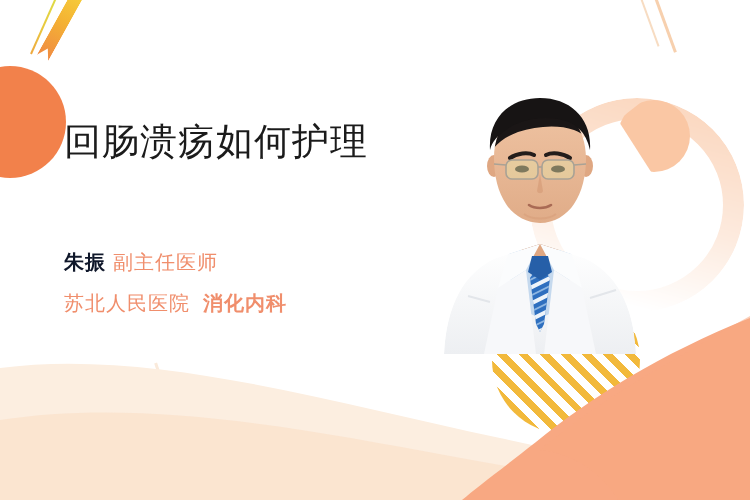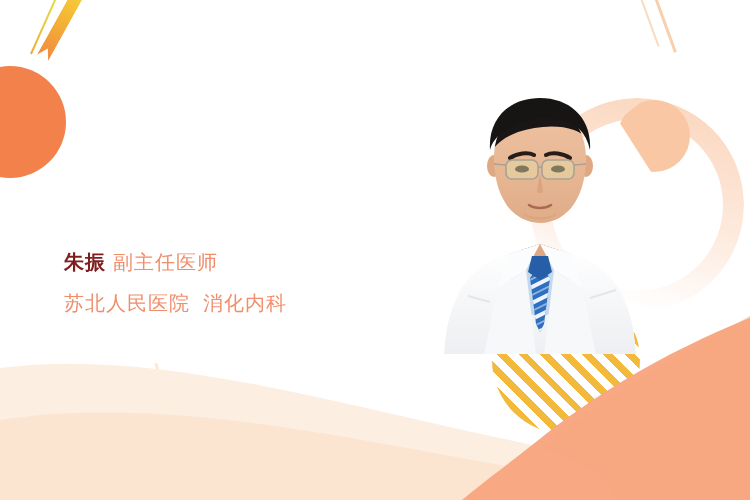--- a/index.html
+++ b/index.html
@@ -149,40 +149,41 @@
   }
   #byline {
     position: absolute;
     left: 64px;
     top: 249px;
     white-space: nowrap;
     font-size: 20px;
     line-height: 1.3;
   }
   #doctor-name {
-    color: #7f1d1d;
+    color: #0f172a;
     font-weight: bold;
     letter-spacing: 1px;
   }
   #doctor-title {
     color: #F08E6C;
     letter-spacing: 1px;
     margin-left: 7px;
   }
   #affiliation {
     position: absolute;
     left: 64px;
     top: 290px;
     white-space: nowrap;
     font-size: 20px;
     color: #F08E6C;
     letter-spacing: 1px;
   }
   #department {
     margin-left: 13px;
+    font-weight: bold;
   }
 </style>
 </head>
 <body>
 
 <div id="card">
 
   <div class="deco" id="circle-left"></div>
   <div class="deco" id="ribbon-wedge"></div>
   <div class="deco" id="ribbon-line"></div>
@@ -299,20 +300,21 @@
   </svg>
   <svg id="wave-salmon" viewBox="0 0 750 190" preserveAspectRatio="none">
     <path d="M0 110 C140 88 300 118 450 146 C560 166 660 182 750 186 L750 190 L0 190 Z" fill="#FBE3CE" opacity="0.9"></path>
   </svg>
   <svg id="wave-corner" viewBox="0 0 750 190" preserveAspectRatio="none">
     <path d="M750 8 C660 44 590 88 536 132 C500 160 476 178 462 190 L750 190 Z" fill="#F8A882"></path>
     <path d="M618 190 C600 160 568 142 540 140 C566 118 606 88 660 58
              C694 38 724 20 750 6 L750 190 Z" fill="#F8A882" opacity="0.55"></path>
   </svg>
 
+  <div id="title">回肠溃疡如何护理</div>
 
   <div id="byline">
     <span id="doctor-name">朱振</span><span id="doctor-title">副主任医师</span>
   </div>
 
   <div id="affiliation">
     <span>苏北人民医院</span><span id="department">消化内科</span>
   </div>
 
 </div>

